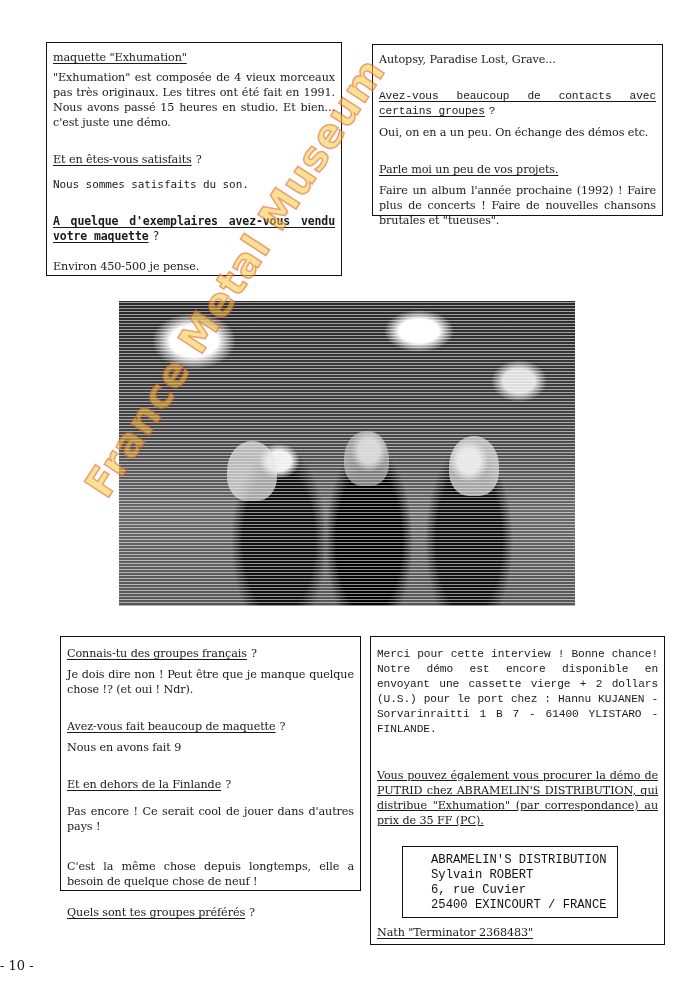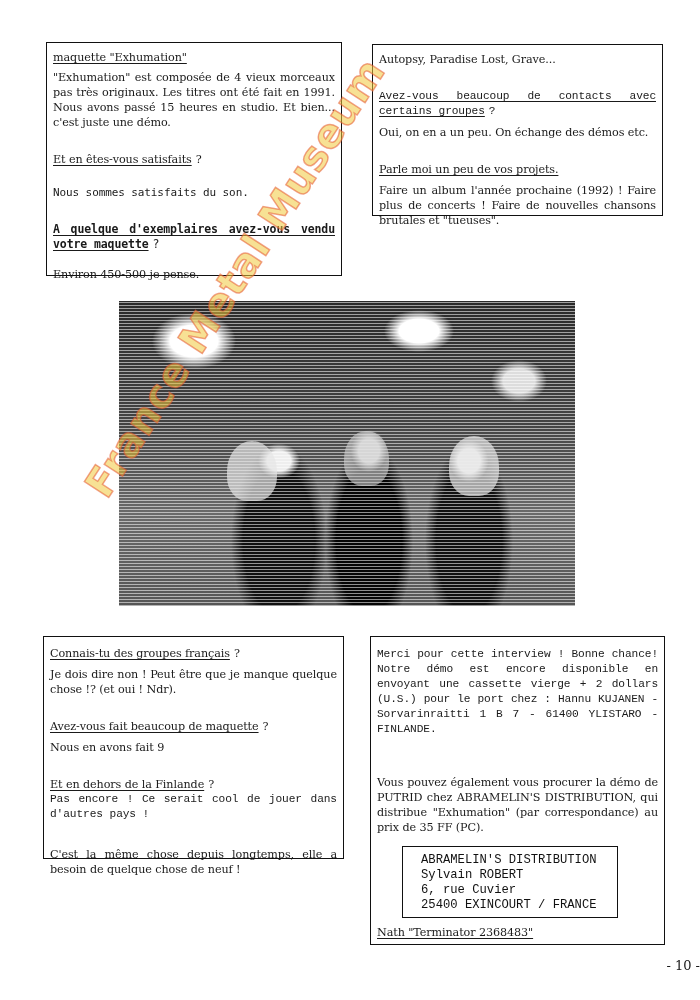--- a/index.html
+++ b/index.html
@@ -14,21 +14,21 @@
       font-size:11.2px; line-height:15px; letter-spacing:-0.1px;
     }
     .q { text-decoration:underline; text-underline-offset:2px; margin:0; }
     .q .qm { text-decoration:none; display:inline-block; margin-left:4px; }
     .a { margin:3px 0 0 0; text-align:justify; }
     .gap-s { height:16px; }
     .gap-m { height:22px; }
     .bold-q2 { font-family:"DejaVu Sans Mono", monospace; font-weight:bold; font-size:11.5px; }
     .addr {
       position:absolute; left:402px; top:846px; width:216px; height:72px;
-      border:1.5px solid #111; box-sizing:border-box; padding:6px 0 0 18px;
+      border:1.5px solid #111; box-sizing:border-box; padding:6px 0 0 28px;
       font-family:"Liberation Mono", monospace; font-size:12.2px; line-height:15px; color:#111;
     }
     .photo {
       position:absolute; left:119px; top:301px; width:456px; height:305px;
       background:
         repeating-linear-gradient(0deg, rgba(255,255,255,0.55) 0 1px, rgba(0,0,0,0) 1px 3px),
         radial-gradient(ellipse 60px 40px at 75px 40px, #fff 0 40%, transparent 70%),
         radial-gradient(ellipse 50px 30px at 300px 30px, #fff 0 40%, transparent 70%),
         radial-gradient(ellipse 40px 30px at 400px 80px, #ddd 0 40%, transparent 70%),
         radial-gradient(ellipse 30px 25px at 160px 160px, #eee 0 40%, transparent 70%),
@@ -40,31 +40,31 @@
         linear-gradient(180deg, #2a2a2a 0%, #444 40%, #6a6a6a 70%, #555 100%);
     }
     .photo-figure { position:absolute; border-radius:50% 50% 40% 40%; }
     .watermark {
       position:absolute; left:95px; top:470px; transform:rotate(-57deg); transform-origin:left center;
       font-family:"DejaVu Sans", sans-serif; font-weight:bold; font-size:40px; white-space:nowrap;
       color:rgba(240,200,60,0.55);
       -webkit-text-stroke:1.5px rgba(230,90,50,0.55);
       pointer-events:none; letter-spacing:1px;
     }
-    .pagenum { position:absolute; left:0; width:700px; top:958px; text-align:right; font-size:13px; font-family:"DejaVu Serif", serif; }
+    .pagenum { position:absolute; left:0; width:700px; top:958px; text-align:left; font-size:13px; font-family:"DejaVu Serif", serif; }
   </style>
 </head>
 <body>
 
 <div class="box" style="left:46px; top:42px; width:296px; height:234px;">
   <p class="q" style="margin-top:3px;">maquette "Exhumation"</p>
   <p class="a" style="margin-top:5px;">"Exhumation" est composée de 4 vieux morceaux pas très originaux. Les titres ont été fait en 1991. Nous avons passé 15 heures en studio. Et bien... c'est juste une démo.</p>
   <div class="gap-m"></div>
   <p class="q"><span>Et en êtes-vous satisfaits</span><span class="qm">?</span></p>
-  <p class="a" style="margin-top:18px; font-family:'DejaVu Sans Mono', monospace; font-size:11px;">Nous sommes satisfaits du son.</p>
+  <p class="a" style="margin-top:10px; font-family:'DejaVu Sans Mono', monospace; font-size:11px;">Nous sommes satisfaits du son.</p>
   <div class="gap-m"></div>
   <p class="q bold-q2" style="text-align:justify;"><span>A quelque d'exemplaires avez-vous vendu votre maquette</span><span class="qm" style="font-weight:normal;">?</span></p>
   <p class="a" style="margin-top:15px;">Environ 450-500 je pense.</p>
 </div>
 
 <div class="box" style="left:372px; top:44px; width:291px; height:172px;">
   <p class="a" style="margin-top:3px;">Autopsy, Paradise Lost, Grave...</p>
   <div class="gap-m"></div>
   <p class="q" style="text-align:justify;font-family:Liberation Mono, monospace;"><span>Avez-vous beaucoup de contacts avec certains groupes</span><span class="qm">?</span></p>
   <p class="a" style="margin-top:6px;">Oui, on en a un peu. On échange des démos etc.</p>
@@ -73,38 +73,39 @@
   <p class="a" style="margin-top:6px;">Faire un album l'année prochaine (1992) ! Faire plus de concerts ! Faire de nouvelles chansons brutales et "tueuses".</p>
 </div>
 
 <div class="photo">
   <div class="photo-figure" style="left:108px; top:140px; width:50px; height:60px; background:rgba(230,230,230,0.7);"></div>
   <div class="photo-figure" style="left:225px; top:130px; width:45px; height:55px; background:rgba(210,210,210,0.6);"></div>
   <div class="photo-figure" style="left:330px; top:135px; width:50px; height:60px; background:rgba(230,230,230,0.7);"></div>
 </div>
 <div class="watermark">France Metal Museum</div>
 
-<div class="box" style="left:43px; top:636px; width:301px; height:223px;">
+<div class="box" style="left:60px; top:636px; width:301px; height:255px;">
   <p class="q" style="margin-top:5px;"><span>Connais-tu des groupes français</span><span class="qm">?</span></p>
   <p class="a" style="margin-top:6px;">Je dois dire non ! Peut être que je manque quelque chose !? (et oui ! Ndr).</p>
   <div class="gap-m"></div>
   <p class="q"><span>Avez-vous fait beaucoup de maquette</span><span class="qm">?</span></p>
   <p class="a" style="margin-top:6px;">Nous en avons fait 9</p>
   <div class="gap-m"></div>
   <p class="q"><span>Et en dehors de la Finlande</span><span class="qm">?</span></p>
-  <p class="a" style="margin-top:0;font-family:Liberation Mono, monospace;">Pas encore ! Ce serait cool de jouer dans d'autres pays !</p>
+  <p class="a" style="margin-top:12px;">Pas encore ! Ce serait cool de jouer dans d'autres pays !</p>
   <div class="gap-m"></div>
   <p class="a" style="">C'est la même chose depuis longtemps, elle a besoin de quelque chose de neuf !</p>
   <div class="gap-s"></div>
+  <p class="q"><span>Quels sont tes groupes préférés</span><span class="qm">?</span></p>
 </div>
 
 <div class="box" style="left:370px; top:636px; width:295px; height:309px;">
   <p class="a" style="margin-top:6px;font-family:Liberation Mono, monospace;">Merci pour cette interview ! Bonne chance! Notre démo est encore disponible en envoyant une cassette vierge + 2 dollars (U.S.) pour le port chez : Hannu KUJANEN - Sorvarinraitti 1 B 7 - 61400 YLISTARO - FINLANDE.</p>
   <div class="gap-m"></div>
-  <p class="a" style="margin-top:16px;">Vous pouvez également vous procurer la démo de PUTRID chez ABRAMELIN'S DISTRIBUTION, qui distribue "Exhumation" (par correspondance) au prix de 35 FF (PC).</p>
+  <p class="a" style="margin-top:9px;text-decoration:underline;">Vous pouvez également vous procurer la démo de PUTRID chez ABRAMELIN'S DISTRIBUTION, qui distribue "Exhumation" (par correspondance) au prix de 35 FF (PC).</p>
   <p class="q" style="position:absolute; left:6px; bottom:4px;">Nath "Terminator 2368483"</p>
 </div>
 
 <div class="addr">
   <div>ABRAMELIN'S DISTRIBUTION</div>
   <div>Sylvain ROBERT</div>
   <div>6, rue Cuvier</div>
   <div>25400 EXINCOURT / FRANCE</div>
 </div>
 

